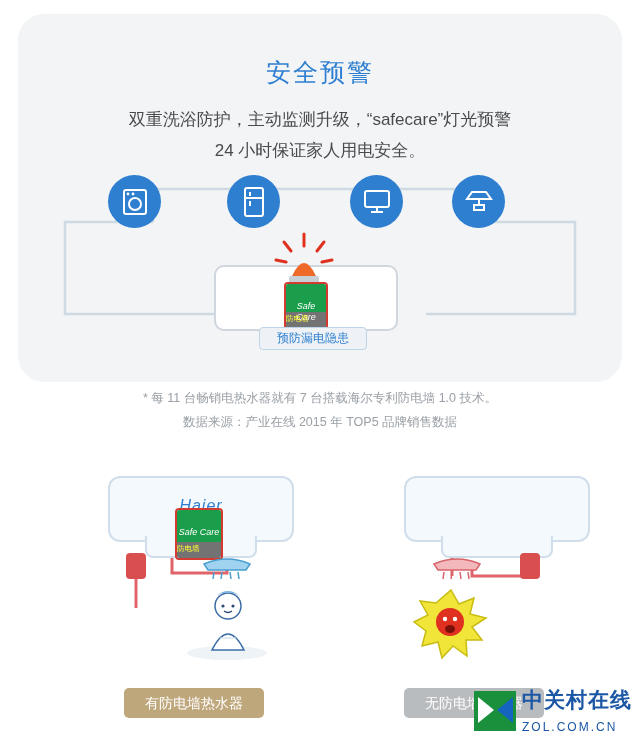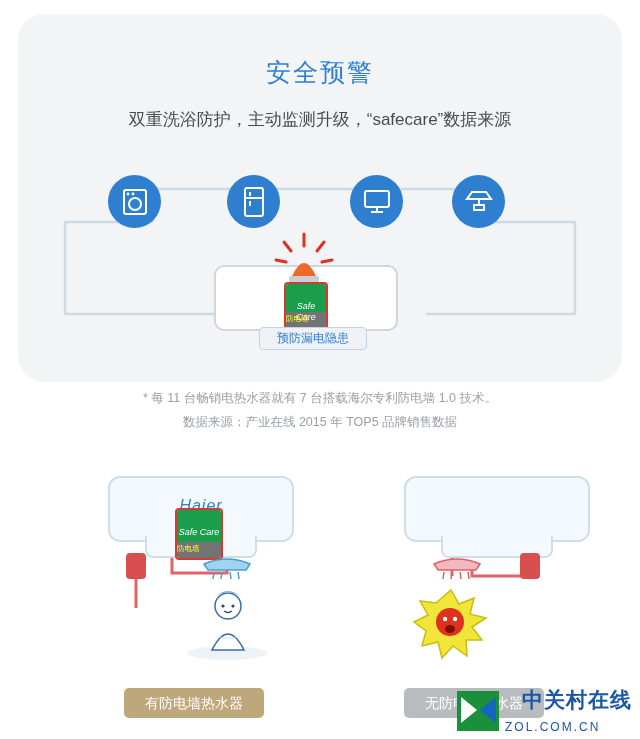--- a/index.html
+++ b/index.html
@@ -244,38 +244,38 @@
     border-right: 16px solid #1565c0;
     border-top: 13px solid transparent;
     border-bottom: 13px solid transparent;
   }
   .wm-text { line-height: 1; }
   .wm-cn {
     font-size: 21px;
     color: #1b57a5;
     font-weight: bold;
     letter-spacing: 1px;
-    margin-left: 17px;
   }
   .wm-en {
     font-size: 12px;
     color: #1b57a5;
     letter-spacing: 2px;
     margin-top: 11px;
   }
 </style>
 </head>
 <body>
 
 <div class="top-panel"></div>
 
 <div class="panel-title" style="position:absolute;top:56px;">安全预警</div>
 
 <div class="panel-sub" style="position:absolute;top:104px;">
-  <div>双重洗浴防护，主动监测升级，“safecare”数据来源</div>
+  <div>双重洗浴防护，主动监测升级，“safecare”灯光预警</div>
+  <div>24 小时保证家人用电安全。</div>
 </div>
 
 <svg class="circuit" viewBox="0 0 604 368">
 
   <path d="M135 208 L135 175 M135 208 L47 208 L47 300 L200 300" stroke="#cfd9e3" stroke-width="2.5" fill="none"></path>
   <path d="M135 175 L460 175" stroke="#cfd9e3" stroke-width="2.5" fill="none"></path>
   <path d="M460 175 L460 208 L557 208 L557 300 L408 300" stroke="#cfd9e3" stroke-width="2.5" fill="none"></path>
   <path d="M245 175 L245 182 M360 175 L360 182" stroke="#cfd9e3" stroke-width="2.5" fill="none"></path>
   <path d="M245 182 L245 175 M360 182 L360 175" stroke="#cfd9e3" stroke-width="2.5" fill="none"></path>
 </svg>

